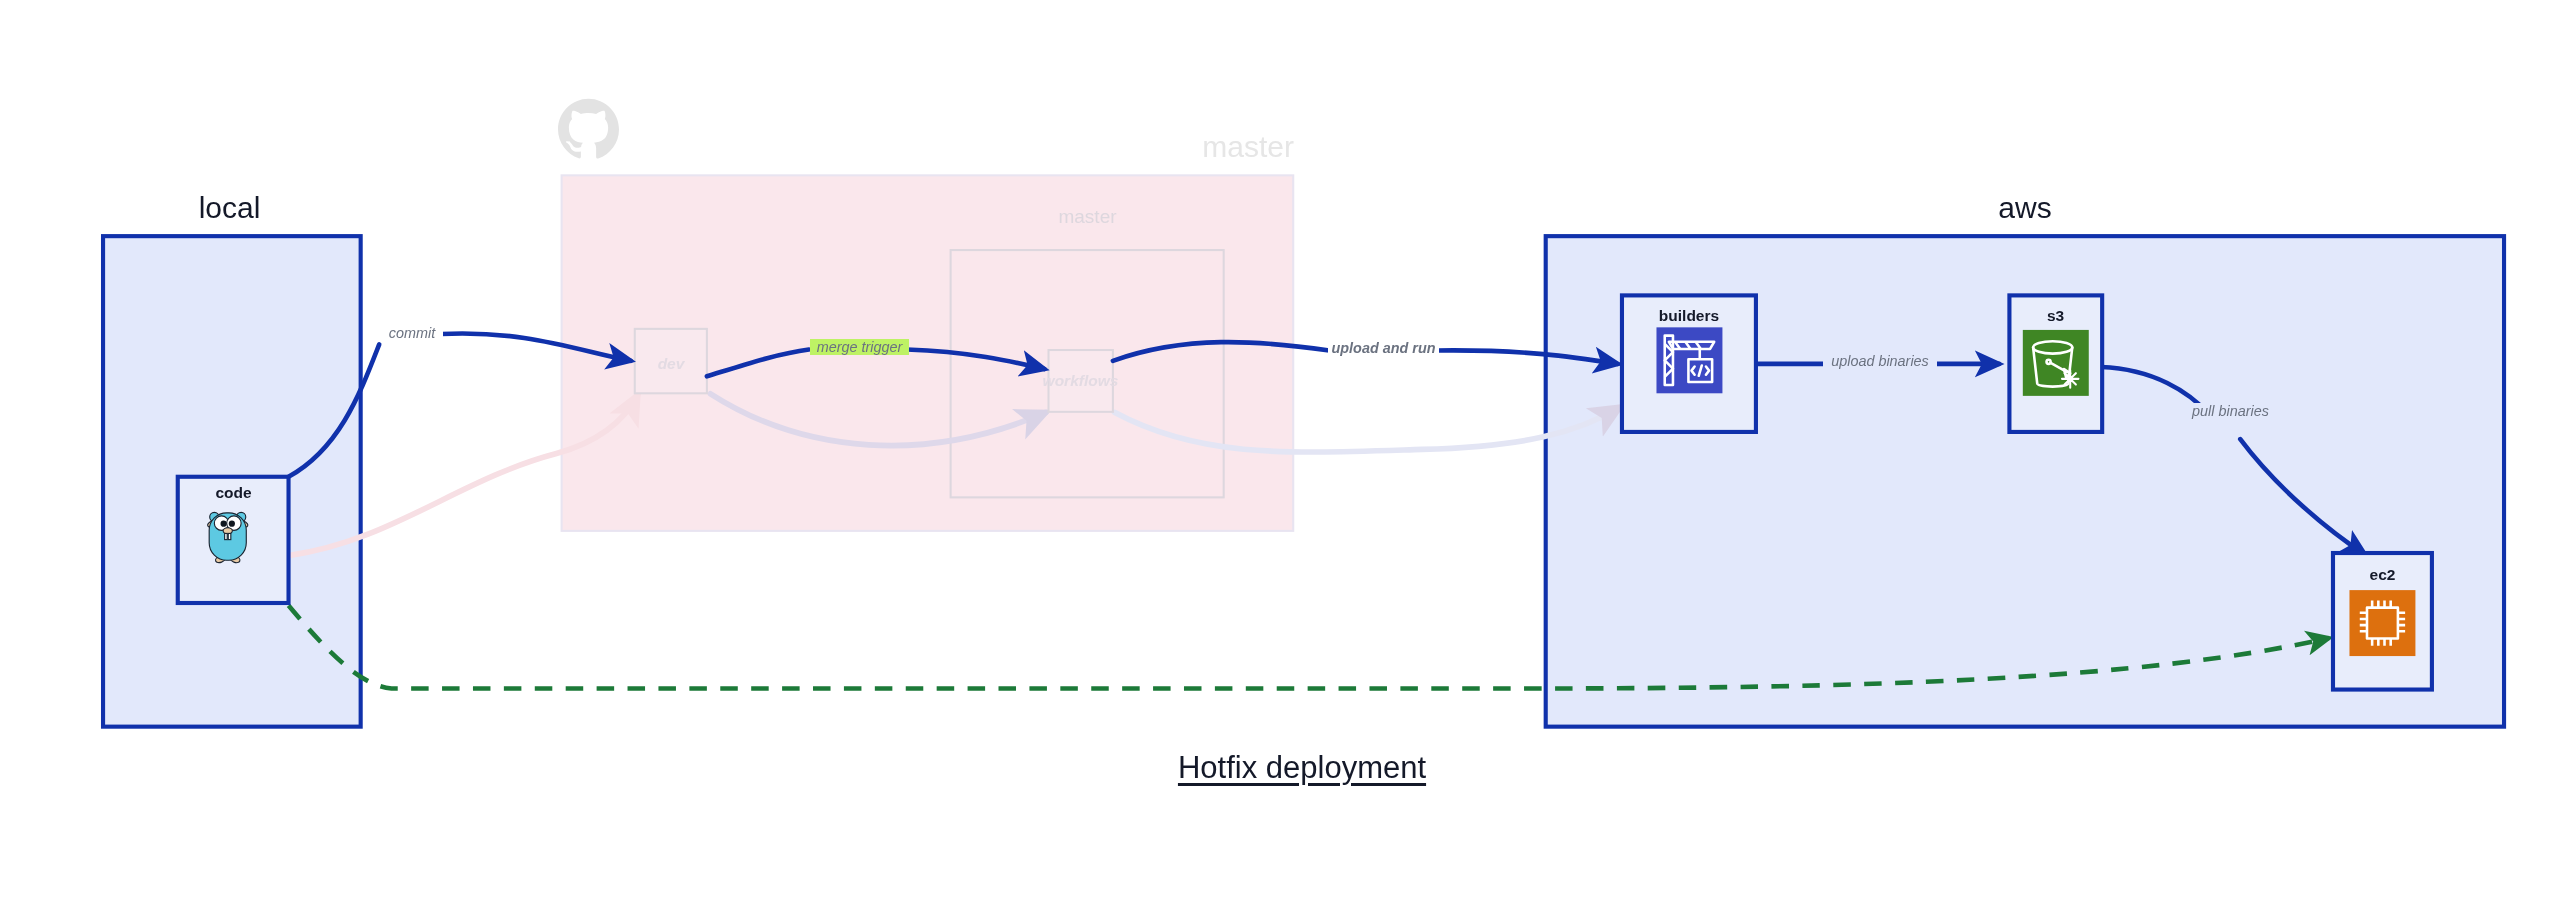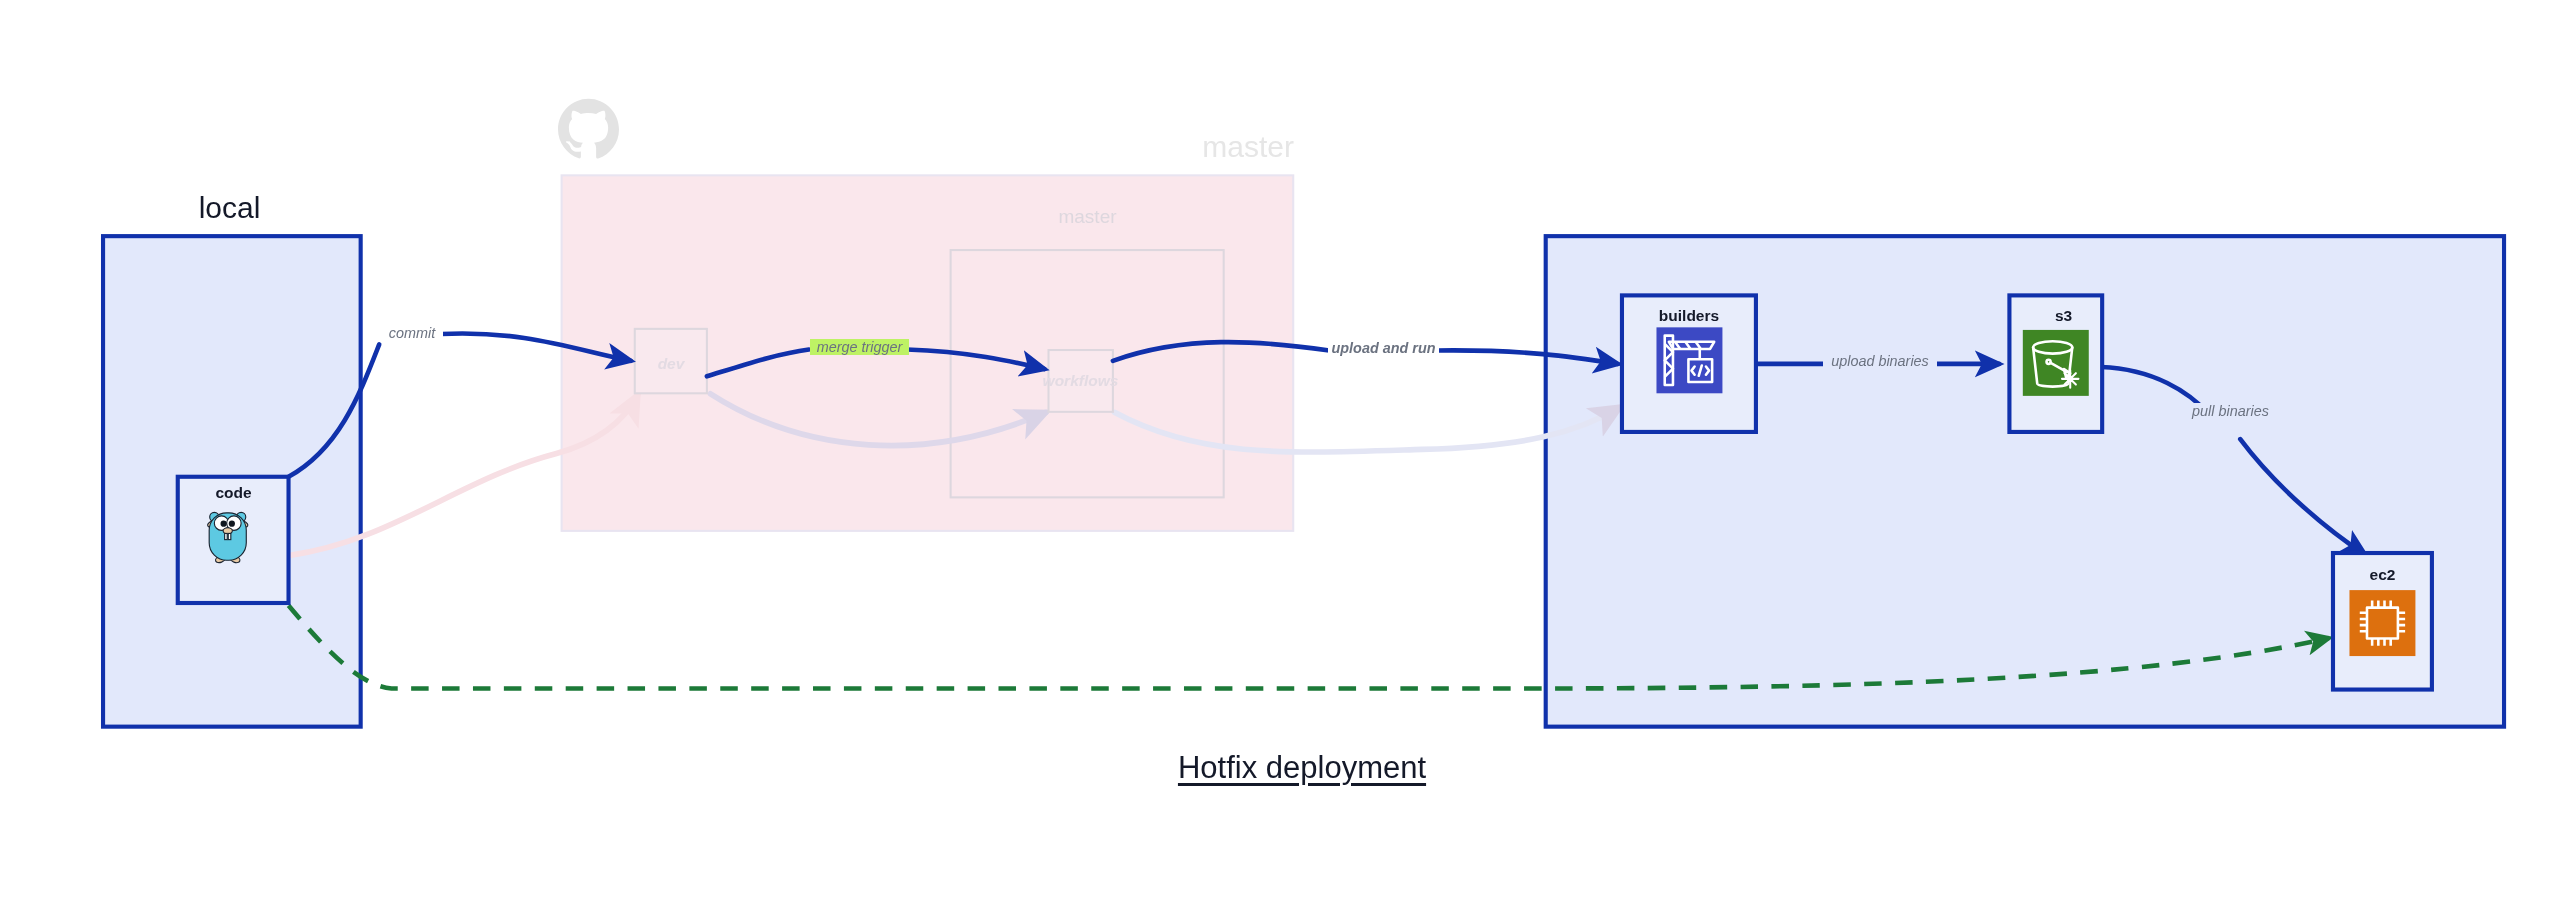--- a/index.html
+++ b/index.html
@@ -235,26 +235,27 @@
         <ellipse cx="50" cy="45" rx="9" ry="6" fill="#e8caa4"></ellipse>
         <rect x="44" y="50" width="5" height="12" fill="#ffffff"></rect>
         <rect x="51" y="50" width="5" height="12" fill="#ffffff"></rect>
       </g>
     </g>
   </svg>
 
   <div class="cluster-label local">local</div>
   <div class="cluster-label github">master</div>
   <div class="cluster-label master">master</div>
+  <div class="cluster-label aws">aws</div>
 
   <div class="node-label strong" style="left:178px; top:484px; width:111px;">code</div>
   <div class="node-label faded" style="left:635px; top:355px; width:72px;">dev</div>
   <div class="node-label faded" style="left:1033px; top:372px; width:95px;">workflows</div>
   <div class="node-label strong" style="left:1618px; top:307px; width:142px;">builders</div>
-  <div class="node-label strong" style="left:2009px; top:307px; width:93px;margin-left:8px;">s3</div>
+  <div class="node-label strong" style="left:2009px; top:307px; width:93px;">s3</div>
   <div class="node-label strong" style="left:2333px; top:566px; width:99px;">ec2</div>
 
   <div class="edge-label onwhite" style="left:381px; top:325px; width:62px;">commit</div>
   <div class="edge-label onpink" style="left:810px; top:339px; width:99px;">merge trigger</div>
   <div class="edge-label onwhite" style="left:1328px; top:340px; width:111px;font-weight:bold;">upload and run</div>
   <div class="edge-label onblue" style="left:1823px; top:353px; width:114px;">upload binaries</div>
   <div class="edge-label onblue" style="left:2185px; top:403px; width:91px;">pull binaries</div>
 
   <div class="diagram-title">Hotfix deployment</div>
 

